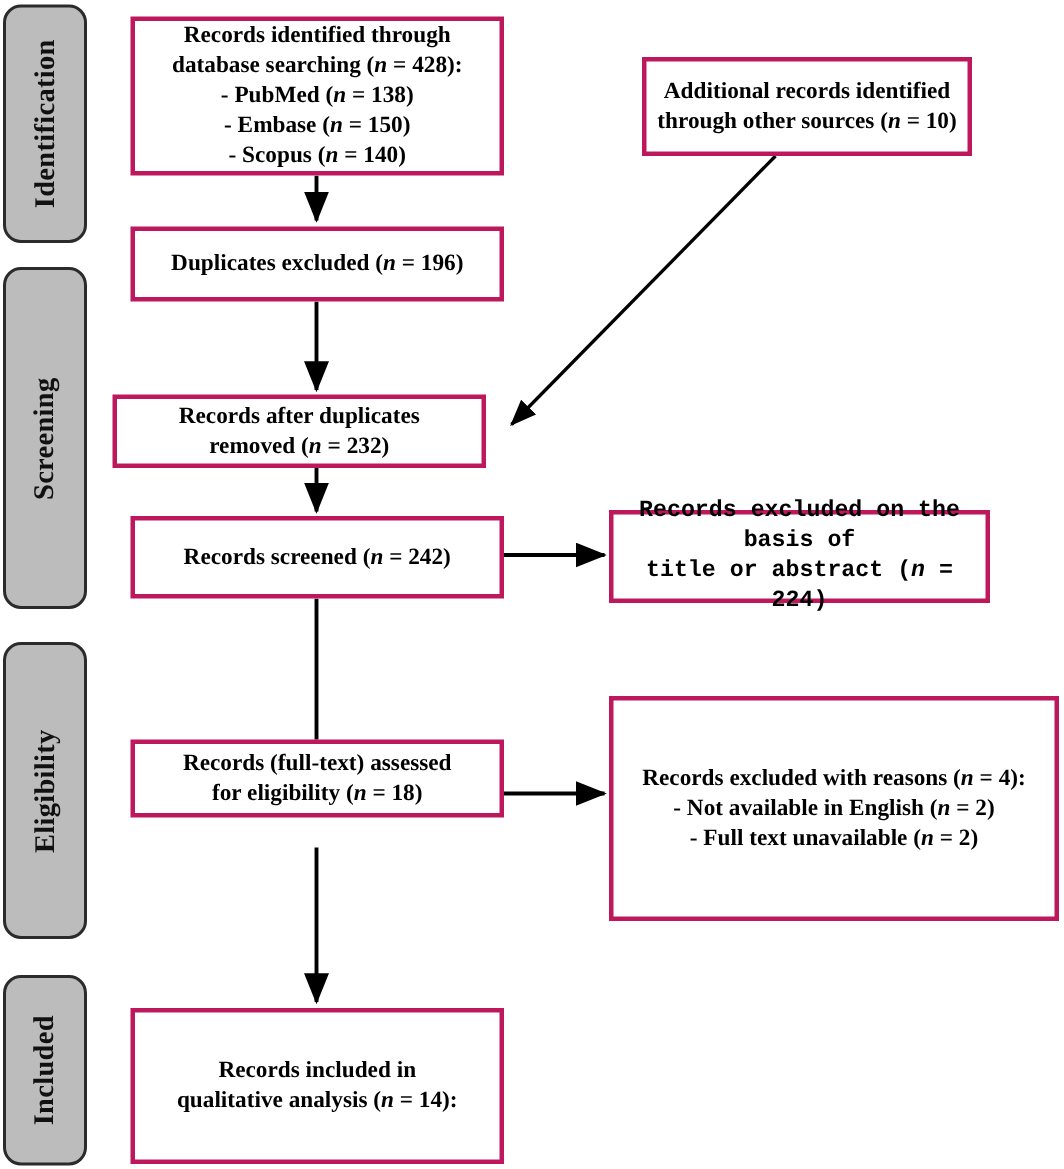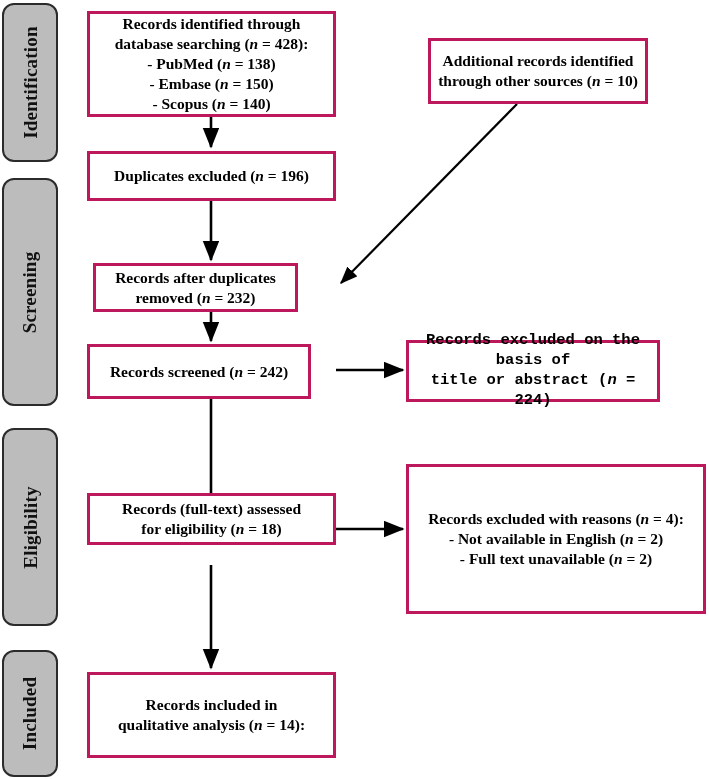--- a/index.html
+++ b/index.html
@@ -139,43 +139,43 @@
 
   <div class="flow-box" style="left:428px; top:38px; width:220px; height:66px;">
     <span class="flow-box-text">Additional records identified
 through other sources (<i>n</i> = 10)</span>
   </div>
 
   <div class="flow-box" style="left:87px; top:151px; width:249px; height:50px;">
     <span class="flow-box-text">Duplicates excluded (<i>n</i> = 196)</span>
   </div>
 
-  <div class="flow-box" style="left:93px; top:263px; width:205px; height:49px;">
+  <div class="flow-box" style="left:75px; top:263px; width:249px; height:49px;">
     <span class="flow-box-text">Records after duplicates
 removed (<i>n</i> = 232)</span>
   </div>
 
-  <div class="flow-box" style="left:87px; top:344px; width:224px; height:55px;">
+  <div class="flow-box" style="left:87px; top:344px; width:249px; height:55px;">
     <span class="flow-box-text">Records screened (<i>n</i> = 242)</span>
   </div>
 
   <div class="flow-box" style="left:406px; top:340px; width:254px; height:62px;font-family:Liberation Mono, monospace;">
     <span class="flow-box-text">Records excluded on the basis of
 title or abstract (<i>n</i> = 224)</span>
   </div>
 
   <div class="flow-box" style="left:87px; top:493px; width:249px; height:52px;">
     <span class="flow-box-text">Records (full-text) assessed
 for eligibility (<i>n</i> = 18)</span>
   </div>
 
   <div class="flow-box" style="left:406px; top:464px; width:300px; height:150px;">
     <span class="flow-box-text">Records excluded with reasons (<i>n</i> = 4):
 - Not available in English (<i>n</i> = 2)
 - Full text unavailable (<i>n</i> = 2)</span>
   </div>
 
-  <div class="flow-box" style="left:87px; top:672px; width:249px; height:86px;justify-content:center;">
+  <div class="flow-box" style="left:87px; top:672px; width:249px; height:104px;justify-content:center;">
     <span class="flow-box-text">Records included in
 qualitative analysis (<i>n</i> = 14):</span>
   </div>
 
 </div>
 
 </body></html>

